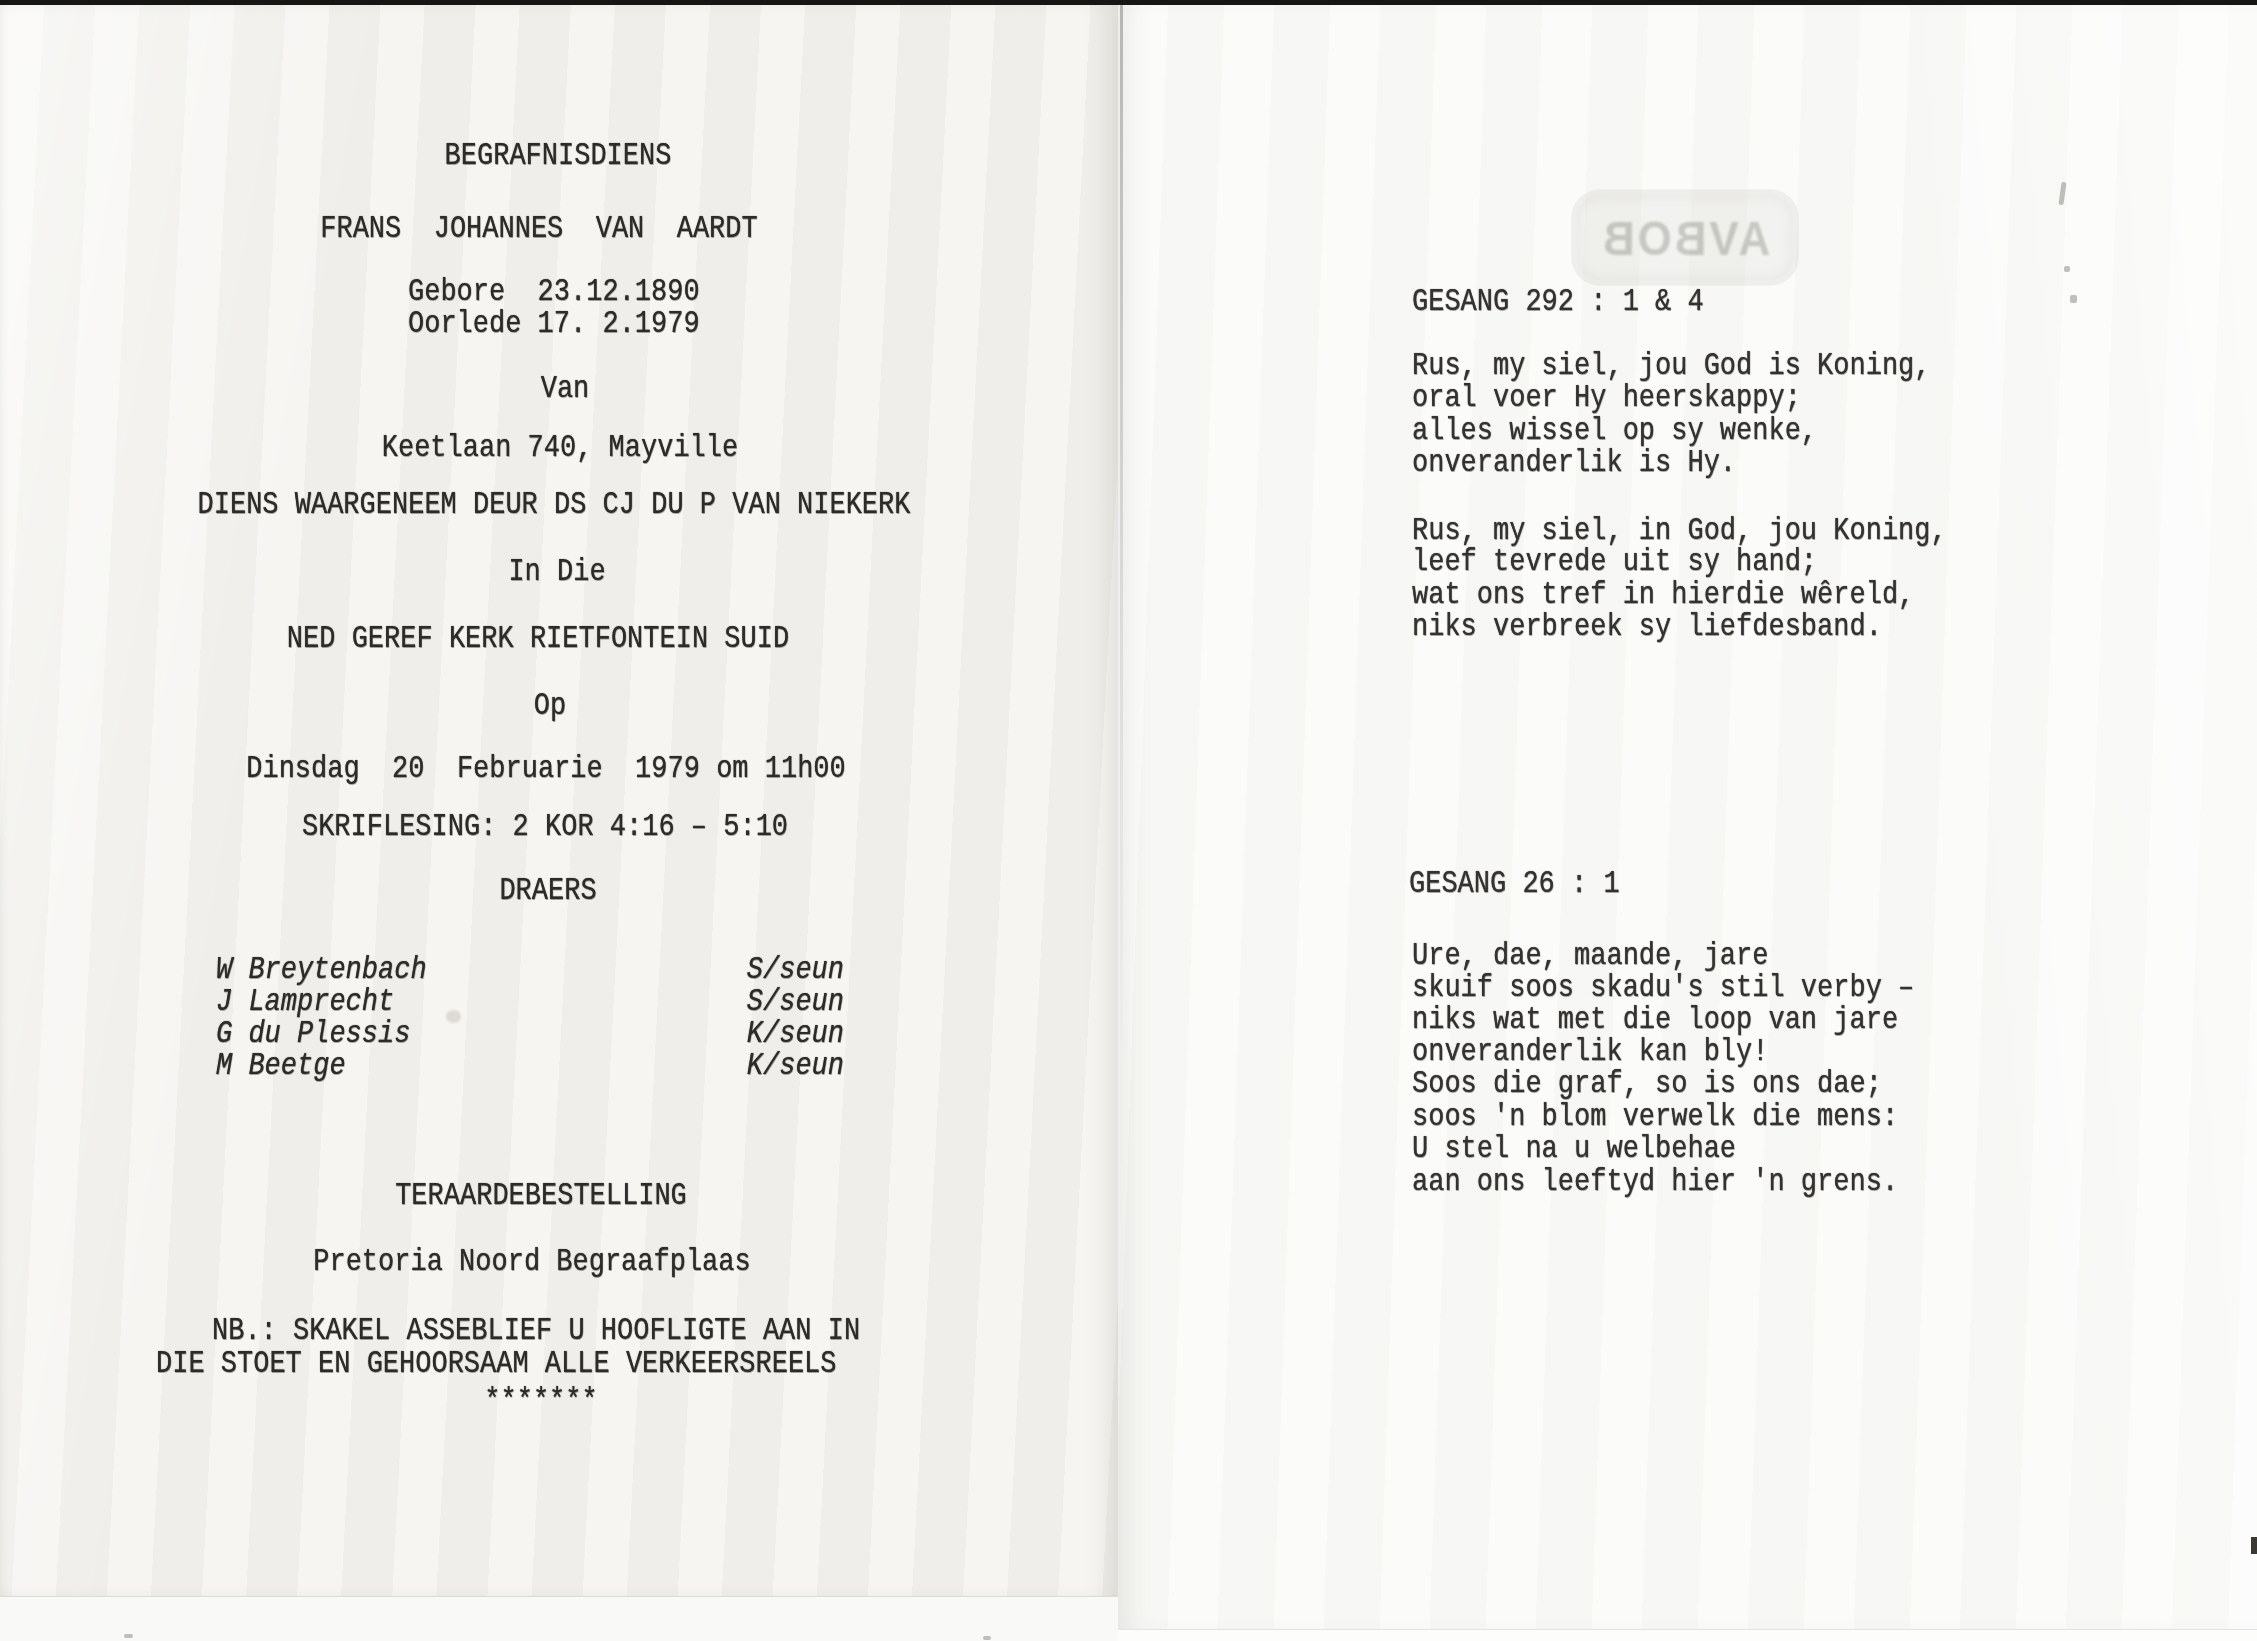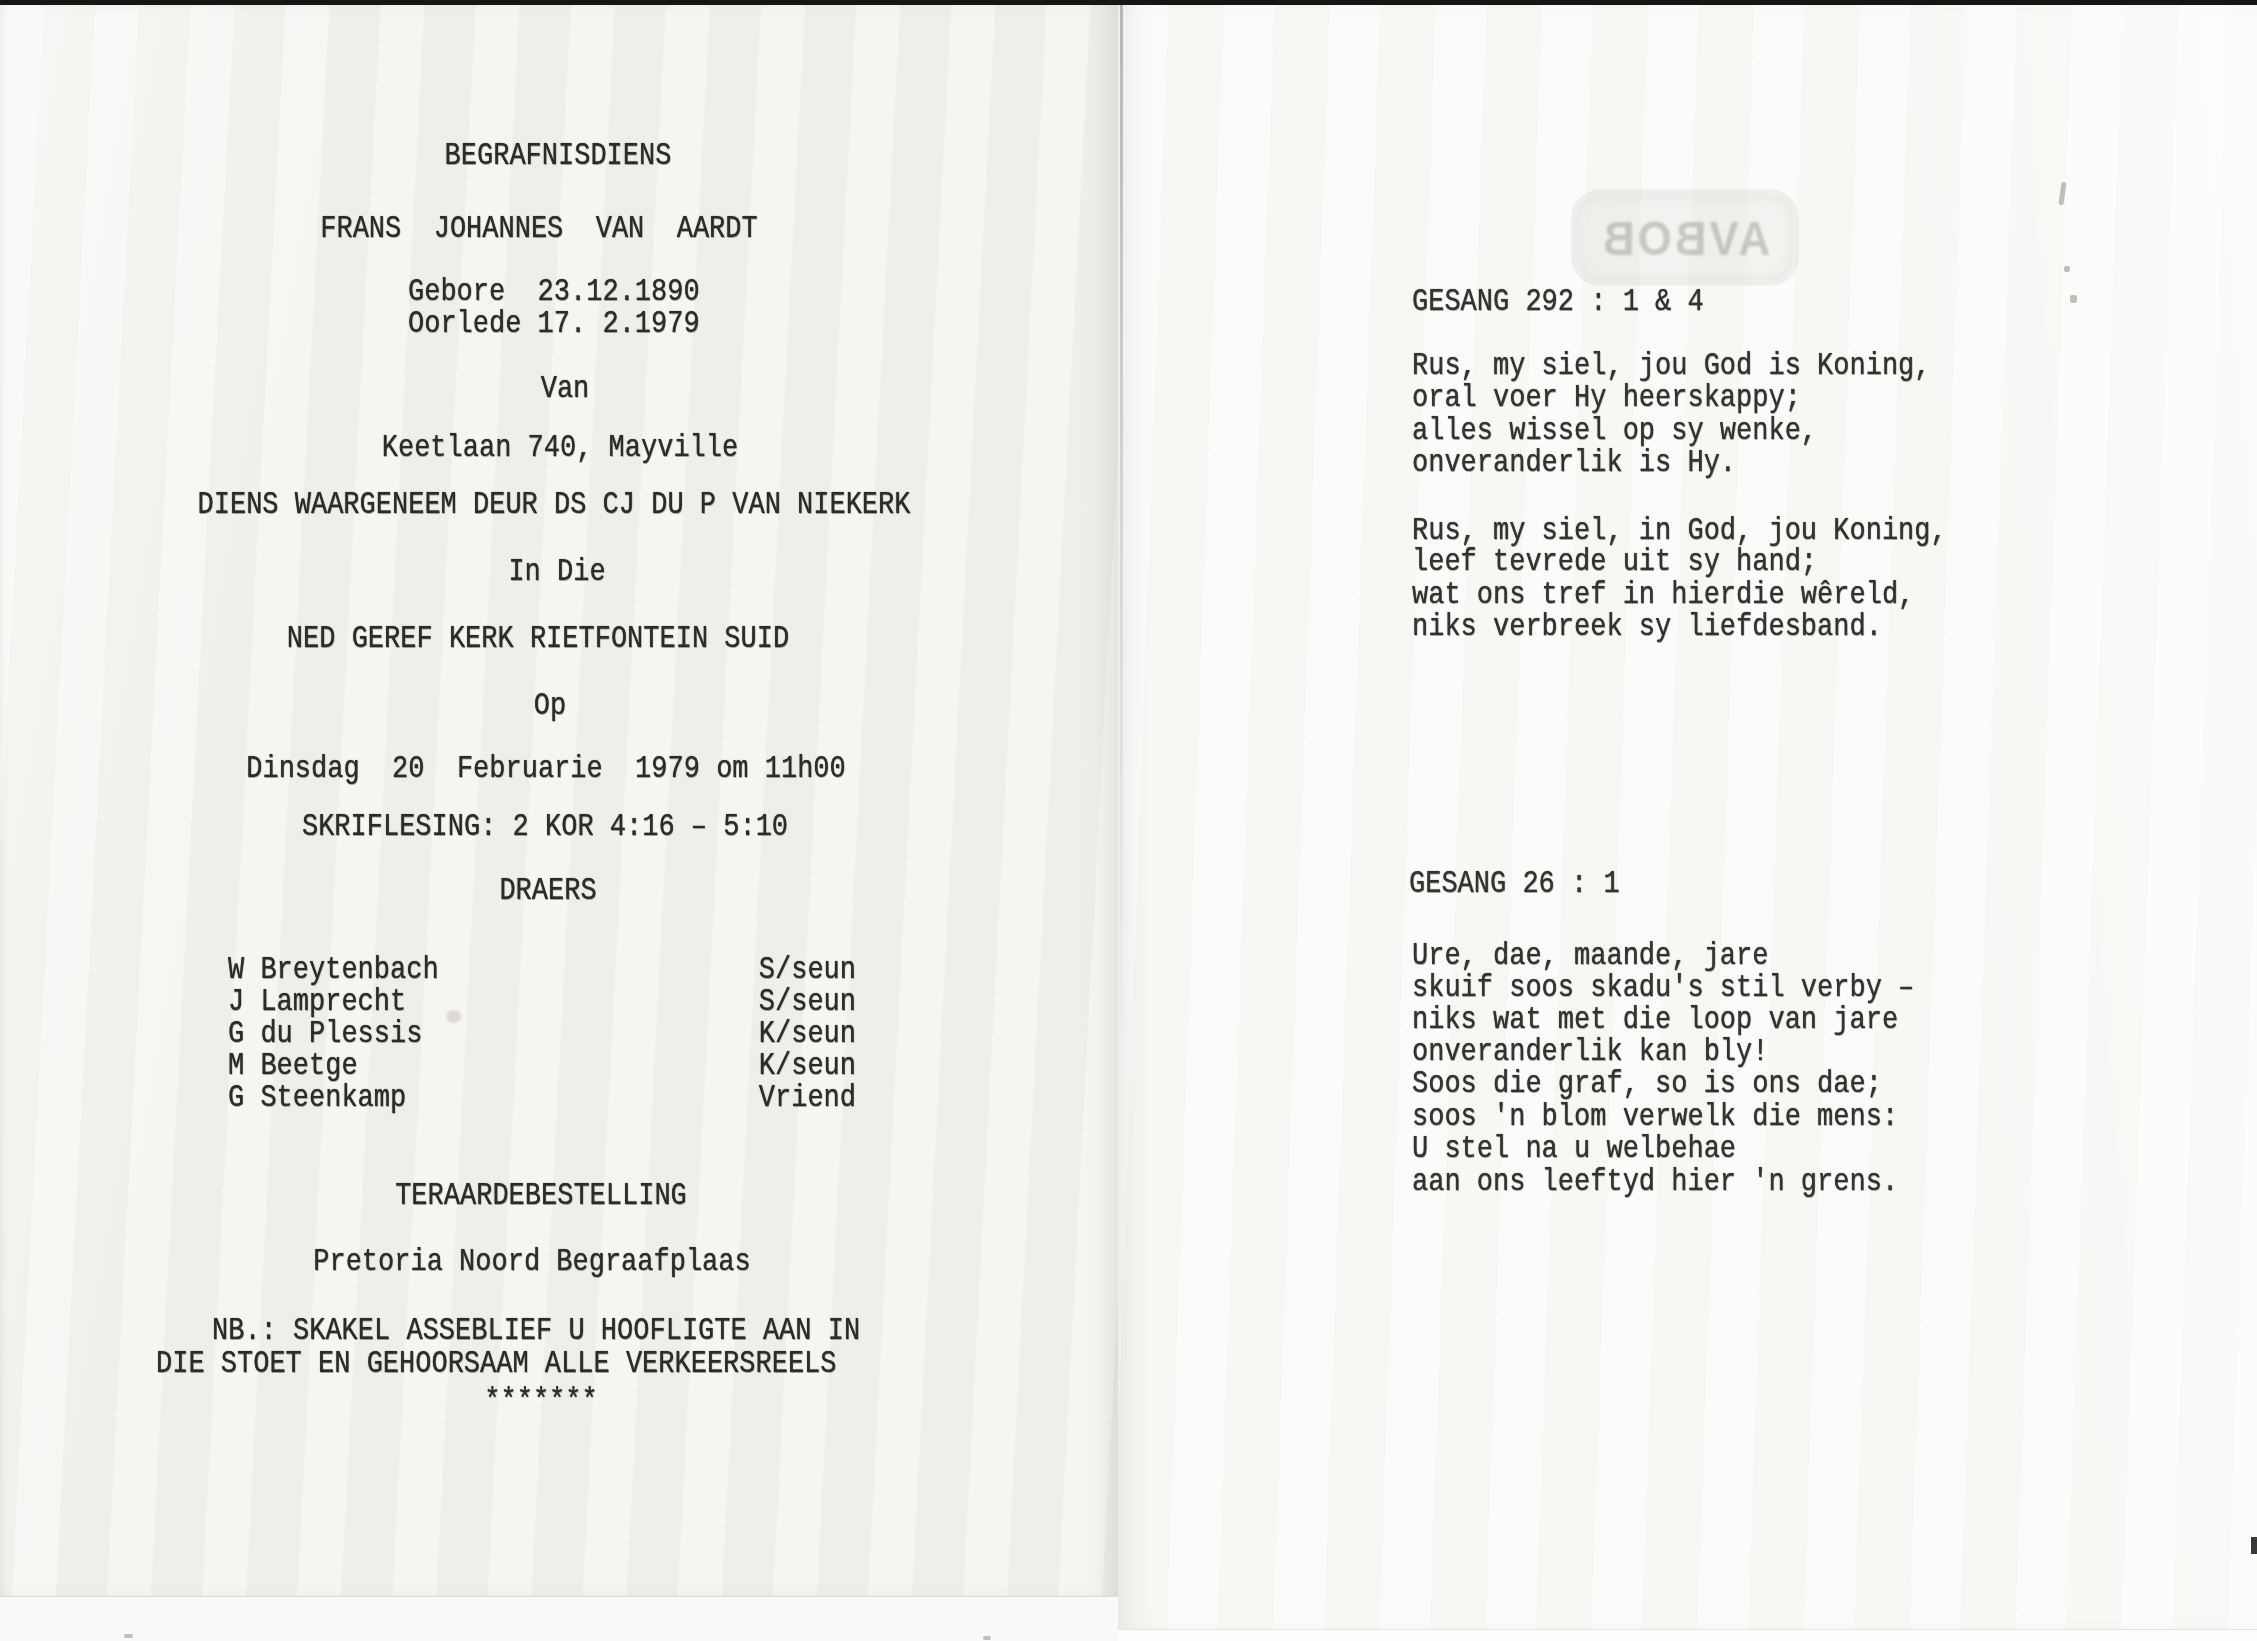--- a/index.html
+++ b/index.html
@@ -31,21 +31,21 @@
     position:absolute;left:1120px;top:4.8px;width:2.9px;height:1062px;
     background:linear-gradient(rgba(92,90,84,.38), rgba(92,90,84,.14) 55%, rgba(92,90,84,0));
   }
   .tl{
     position:absolute;color:#2c2b28;font-size:27px;line-height:1;white-space:pre;
     text-shadow:0 0 1px rgba(44,43,40,.8), 0.5px 0.5px 0.6px rgba(44,43,40,.35);
     transform:scaleY(1.16);transform-origin:0 0;filter:blur(0.2px);
   }
   .ctr{transform:translateX(-50%) scaleY(1.16);transform-origin:50% 0;}
   .right-ink{color:#33322f;}
-  .bearers{position:absolute;left:228px;top:955px;width:628px;}
+  .bearers{position:absolute;left:216px;top:955px;width:628px;font-style:italic;}
   .bearer-row{display:flex;justify-content:space-between;height:32px;font-size:27px;line-height:1;color:#2c2b28;}
   .tw{display:inline-block;white-space:pre;transform:scaleY(1.16);transform-origin:0 0;
       text-shadow:0 0 1px rgba(44,43,40,.8), 0.5px 0.5px 0.6px rgba(44,43,40,.35);filter:blur(0.2px);}
   .stamp{
     position:absolute;left:1577px;top:195px;width:216px;height:85px;border-radius:23px;
     background:rgba(205,203,196,.18);
     box-shadow:0 0 0 5.8px rgba(176,174,166,.16), inset 0 0 13.5px rgba(160,158,150,.14);
     display:flex;align-items:center;justify-content:center;
   }
   .stamp-text{
@@ -91,24 +91,20 @@
       <span class="tw">S/seun</span>
     </div>
     <div class="bearer-row">
       <span class="tw">G du Plessis</span>
       <span class="tw">K/seun</span>
     </div>
     <div class="bearer-row">
       <span class="tw">M Beetge</span>
       <span class="tw">K/seun</span>
     </div>
-    <div class="bearer-row">
-      <span class="tw">G Steenkamp</span>
-      <span class="tw">Vriend</span>
-    </div>
   </div>
 
   <div class="tl ctr" style="left:541px;top:1181px;">TERAARDEBESTELLING</div>
   <div class="tl ctr" style="left:532px;top:1247px;">Pretoria Noord Begraafplaas</div>
   <div class="tl" style="left:212px;top:1316px;">NB.: SKAKEL ASSEBLIEF U HOOFLIGTE AAN IN</div>
   <div class="tl" style="left:156px;top:1349px;">DIE STOET EN GEHOORSAAM ALLE VERKEERSREELS</div>
   <div class="tl ctr" style="left:541px;top:1386px;">*******</div>
 
   <div class="stamp">
     <span class="stamp-text">AVBOB</span>

